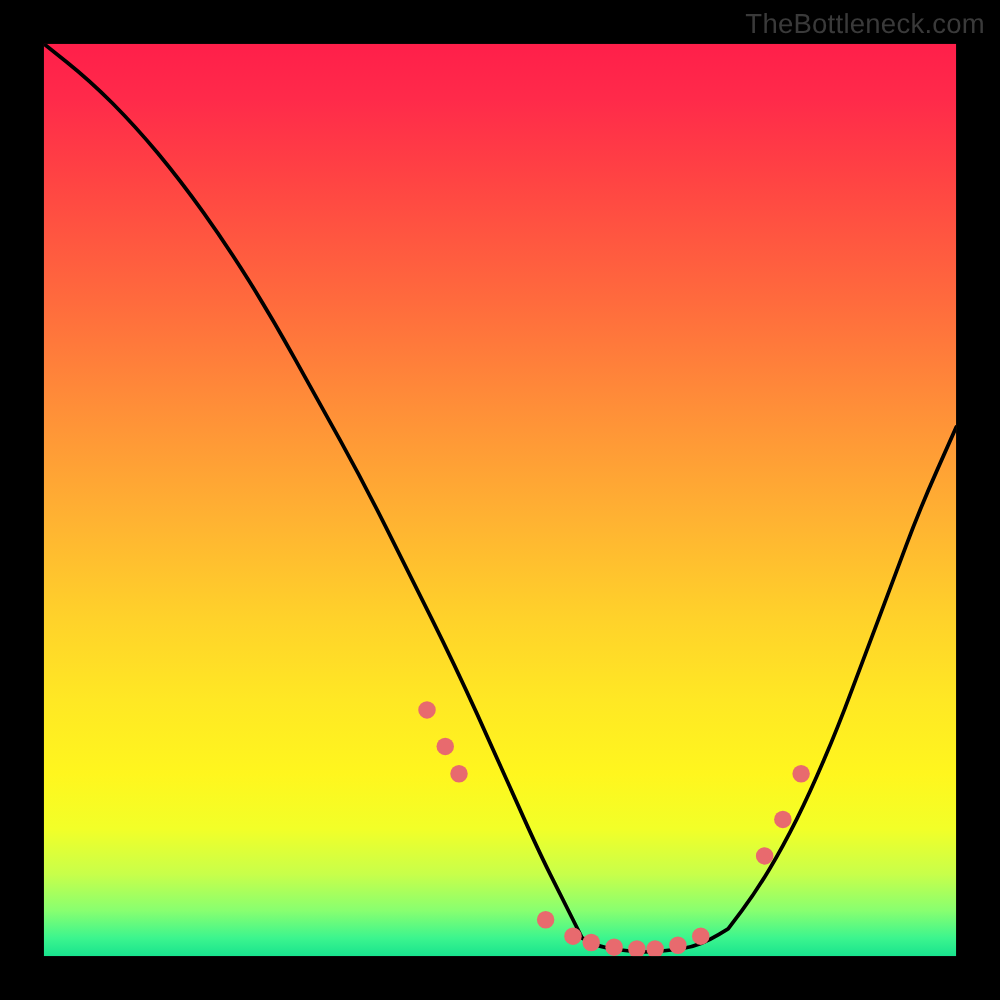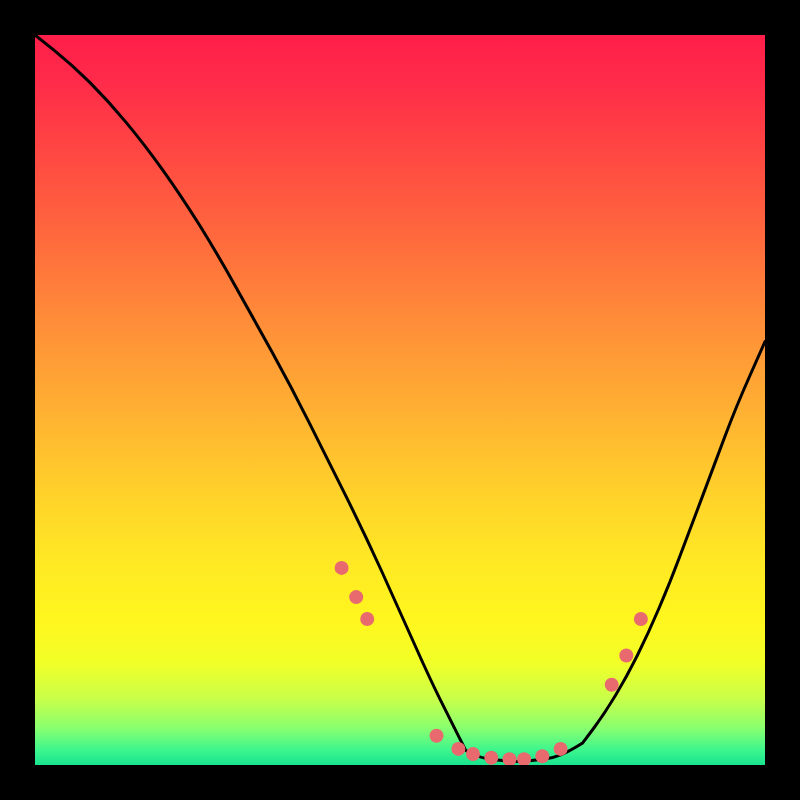--- a/index.html
+++ b/index.html
@@ -48,20 +48,21 @@
     position: absolute;
     inset: 0;
     width: 100%;
     height: 100%;
   }
 </style>
 </head>
 <body>
 
 <div class="container">
+  <div class="watermark">TheBottleneck.com</div>
 
   <div class="plot-area">
     <div class="gradient"></div>
     <svg class="curve" viewBox="0 0 730 730" preserveAspectRatio="none">
       <g id="curve-group">
           <path d="M 0.0 0.0 Q 0.0 0.0 18.3 14.6 Q 36.5 29.2 54.8 47.4 Q 73.0 65.7 91.3 87.6 Q 109.5 109.5 127.8 135.1 Q 146.0 160.6 164.3 189.8 Q 182.5 219.0 200.8 251.9 Q 219.0 284.7 237.3 317.5 Q 255.5 350.4 273.8 386.9 Q 292.0 423.4 310.3 459.9 Q 328.5 496.4 346.8 536.5 Q 365.0 576.7 379.6 609.5 Q 394.2 642.4 405.1 664.3 Q 416.1 686.2 423.4 700.8 Q 430.7 715.4 430.7 715.4 Q 430.7 715.4 438.0 719.0 Q 445.3 722.7 452.6 723.8 Q 459.9 724.9 467.2 725.6 Q 474.5 726.4 481.8 726.4 Q 489.1 726.4 496.4 725.6 Q 503.7 724.9 511.0 723.8 Q 518.3 722.7 525.6 719.8 Q 532.9 716.9 540.2 712.5 Q 547.5 708.1 547.5 708.1 Q 547.5 708.1 558.5 693.5 Q 569.4 678.9 580.4 660.6 Q 591.3 642.4 602.3 620.5 Q 613.2 598.6 624.1 573.0 Q 635.1 547.5 646.0 518.3 Q 657.0 489.1 668.0 459.9 Q 678.9 430.7 689.9 401.5 Q 700.8 372.3 715.4 339.5 T 730.0 306.6" fill="none" stroke="#000" stroke-width="3" stroke-linecap="round"></path>
         </g>
       <g id="dots-group">
           <circle cx="306.6" cy="532.9" r="7" fill="#e86a6e"></circle>
           <circle cx="321.2" cy="562.1" r="7" fill="#e86a6e"></circle>

